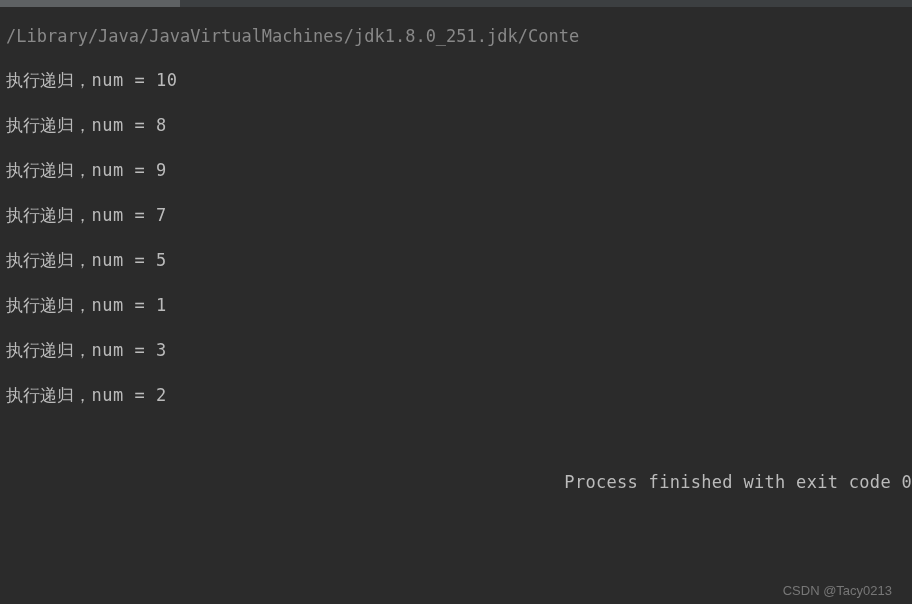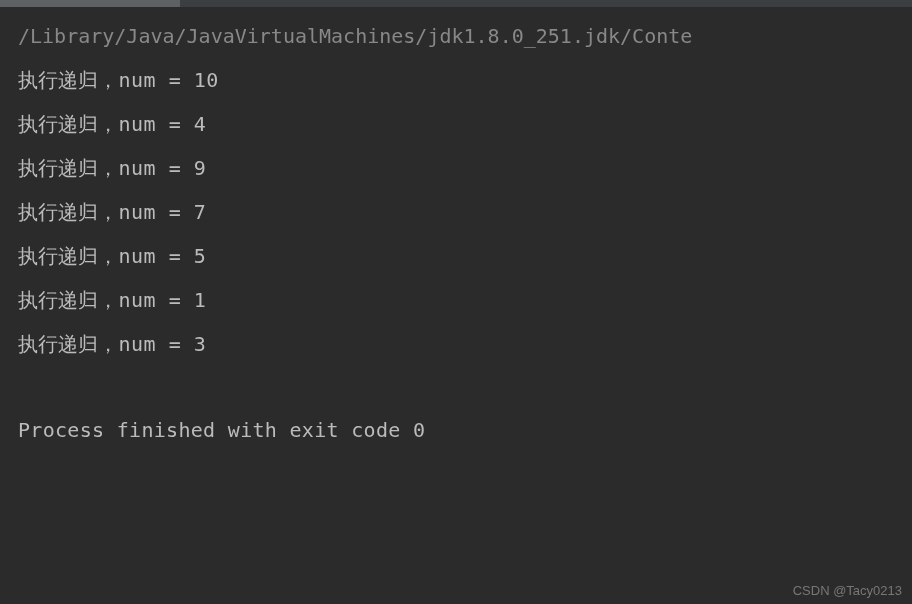--- a/index.html
+++ b/index.html
@@ -26,23 +26,23 @@
     .scrollbar-thumb {
       position: absolute;
       top: 0;
       left: 0;
       width: 180px;
       height: 7px;
       background-color: #5e6163;
     }
     .console-content {
       padding-top: 14px;
-      padding-left: 18px;
+      padding-left: 6px;
       color: #bbbbbb;
-      font-size: 20px;
+      font-size: 17px;
       line-height: 44px;
       white-space: nowrap;
     }
     .command-line {
       color: #888888;
       margin-bottom: 0px;
     }
     .output-line {
       color: #bbbbbb;
       letter-spacing: 0.5px;
@@ -52,44 +52,46 @@
       letter-spacing: 0px;
       text-align: right;
     }
     .comma {
       font-family: "PingFang SC", "Microsoft YaHei", "SimHei", sans-serif;
     }
     .final-line {
       color: #bbbbbb;
       letter-spacing: 0.3px;
       margin-top: 42px;
+      text-align: right;
     }
     .watermark {
       position: absolute;
       bottom: 6px;
-      right: 10px;
+      right: 20px;
       color: #777777;
       font-size: 13px;
       font-family: Arial, sans-serif;
     }
   </style>
 </head>
 <body>
 
 <div class="scrollbar-track">
   <div class="scrollbar-thumb"></div>
 </div>
 
 <div class="console-content">
   <div class="command-line">/Library/Java/JavaVirtualMachines/jdk1.8.0_251.jdk/Conte</div>
   <div id="output-lines">
       <div class="output-line"><span class="cn-text">执行递归</span><span class="comma">，</span><span>num = 10</span></div>
-      <div class="output-line"><span class="cn-text">执行递归</span><span class="comma">，</span><span>num = 4</span></div>
+      <div class="output-line"><span class="cn-text">执行递归</span><span class="comma">，</span><span>num = 8</span></div>
       <div class="output-line"><span class="cn-text">执行递归</span><span class="comma">，</span><span>num = 9</span></div>
       <div class="output-line"><span class="cn-text">执行递归</span><span class="comma">，</span><span>num = 7</span></div>
       <div class="output-line"><span class="cn-text">执行递归</span><span class="comma">，</span><span>num = 5</span></div>
       <div class="output-line"><span class="cn-text">执行递归</span><span class="comma">，</span><span>num = 1</span></div>
       <div class="output-line"><span class="cn-text">执行递归</span><span class="comma">，</span><span>num = 3</span></div>
+      <div class="output-line"><span class="cn-text">执行递归</span><span class="comma">，</span><span>num = 2</span></div>
     </div>
   <div class="final-line">Process finished with exit code 0</div>
 </div>
 
 <div class="watermark">CSDN @Tacy0213</div>
 
 </body></html>

